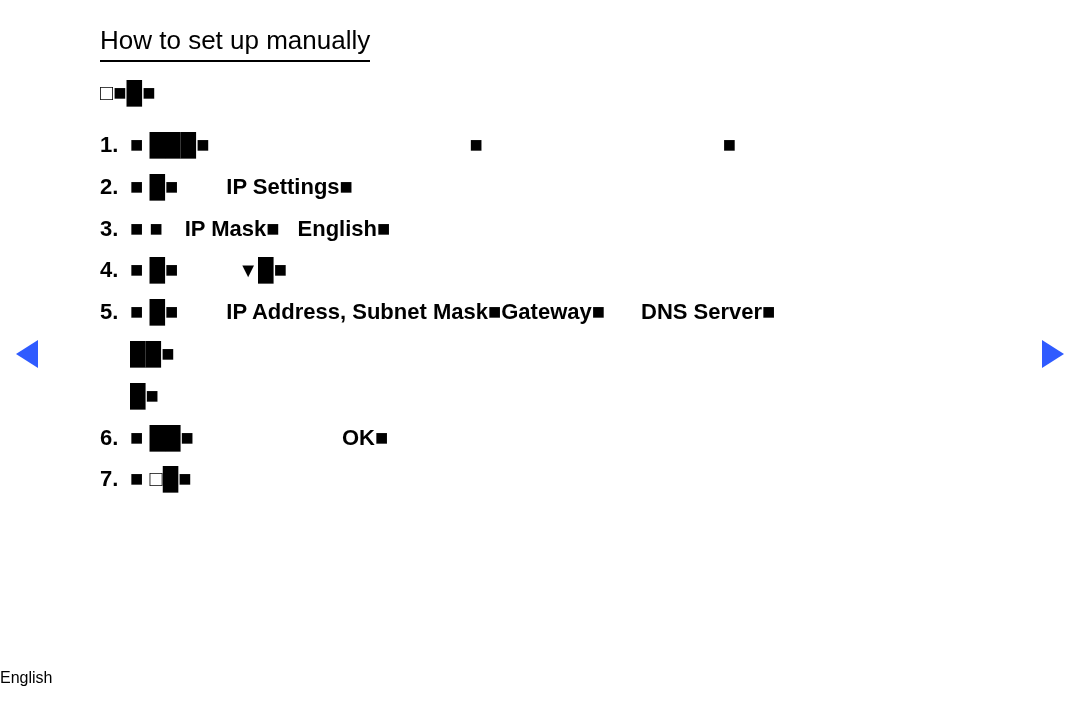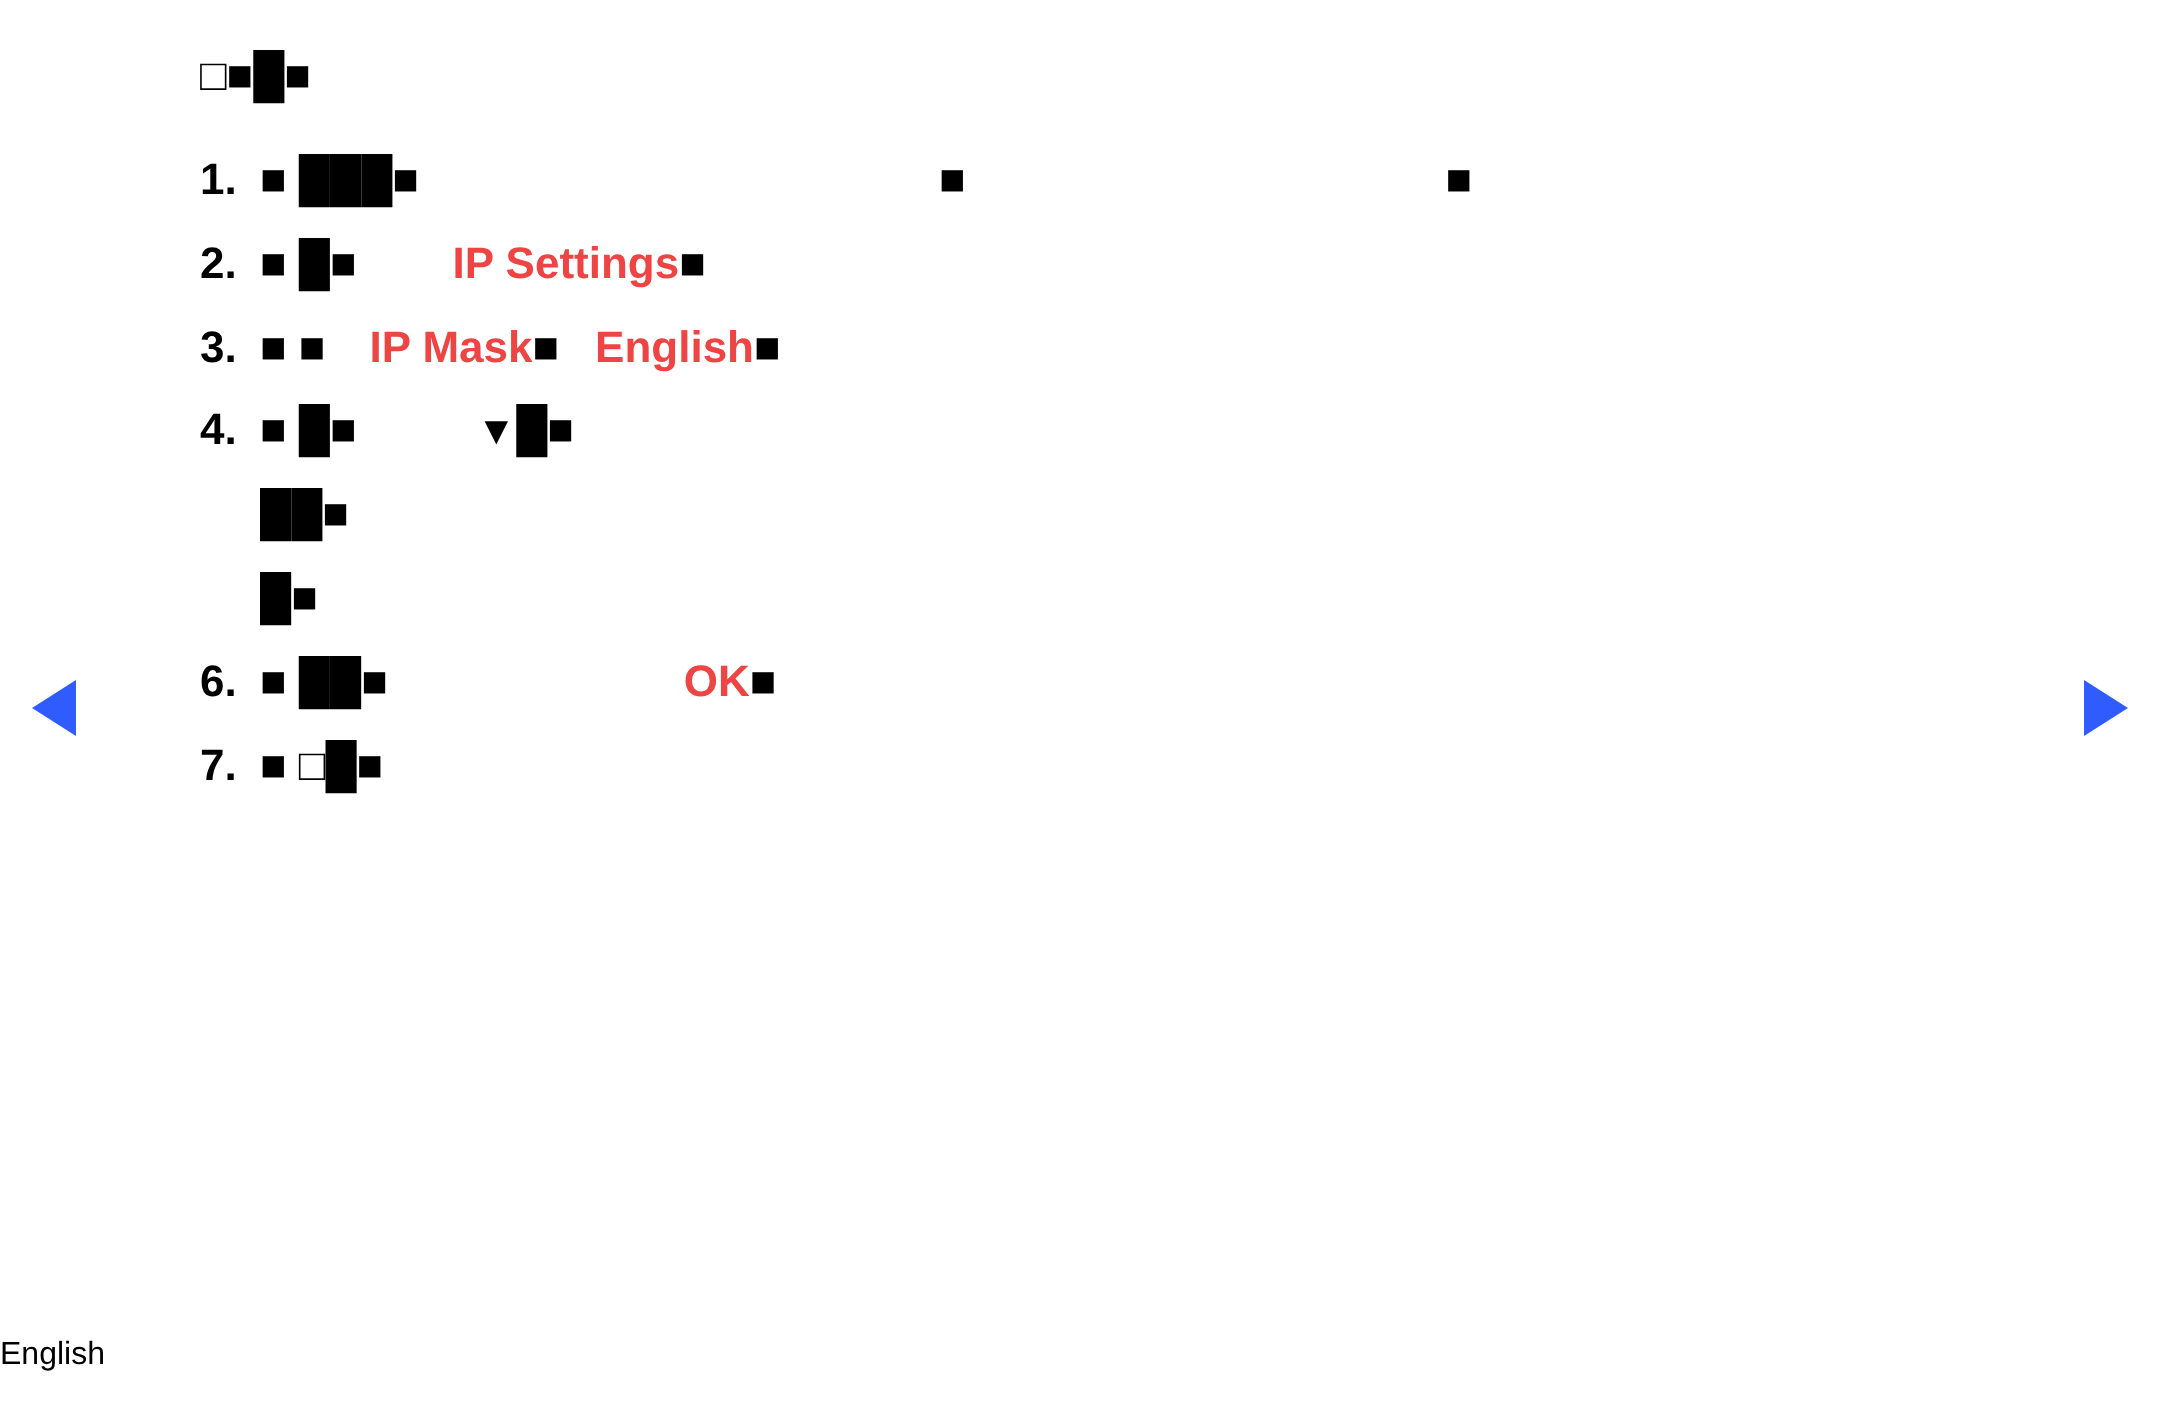--- a/index.html
+++ b/index.html
@@ -42,21 +42,21 @@
     font-size: 22px;
     font-weight: 700;
     line-height: 1.9;
     color: #000;
   }
   .list .num {
     display: inline-block;
     width: 30px;
   }
   .hl {
-    color: #ef4444;
+    color: #000000;
   }
   .down-arrow {
     display: inline-block;
     font-size: 20px;
     font-weight: 900;
     color: #000;
   }
   .nav {
     position: absolute;
     top: 340px;
@@ -80,26 +80,28 @@
     width: 100%;
     font-size: 16px;
     color: #000;
   }
   .gap { display:inline-block; }
 </style>
 </head>
 <body>
 
 <div class="content">
+  <div class="title">How to set up manually</div>
   <div class="intro">□■█■</div>
   <ul class="list" id="steps">
       <li><span class="num">1.</span><span>■ ███■</span><span class="gap" style="width: 260px;"></span><span>■</span><span class="gap" style="width: 240px;"></span><span>■</span></li>
       <li><span class="num">2.</span><span>■ █■</span><span class="gap" style="width: 48px;"></span><span class="hl">IP Settings</span><span>■</span></li>
       <li><span class="num">3.</span><span>■ ■</span><span class="gap" style="width: 22px;"></span><span class="hl">IP Mask</span><span>■</span><span class="gap" style="width: 18px;"></span><span class="hl">English</span><span>■</span></li>
       <li><span class="num">4.</span><span>■ █■</span><span class="gap" style="width: 60px;"></span><span class="down-arrow">▼</span><span>█■</span></li>
+      <li><span class="num">5.</span><span>■ █■</span><span class="gap" style="width: 48px;"></span><span class="hl">IP Address, Subnet Mask</span><span>■</span><span class="hl">Gateway</span><span>■</span><span class="gap" style="width: 36px;"></span><span class="hl">DNS Server</span><span>■</span></li>
       <li><span class="num"></span><span>██■</span></li>
       <li><span class="num"></span><span>█■</span></li>
       <li><span class="num">6.</span><span>■ ██■</span><span class="gap" style="width: 148px;"></span><span class="hl">OK</span><span>■</span></li>
       <li><span class="num">7.</span><span>■ □█■</span></li>
     </ul>
 </div>
 
 <div class="nav nav-left"></div>
 <div class="nav nav-right"></div>
 

